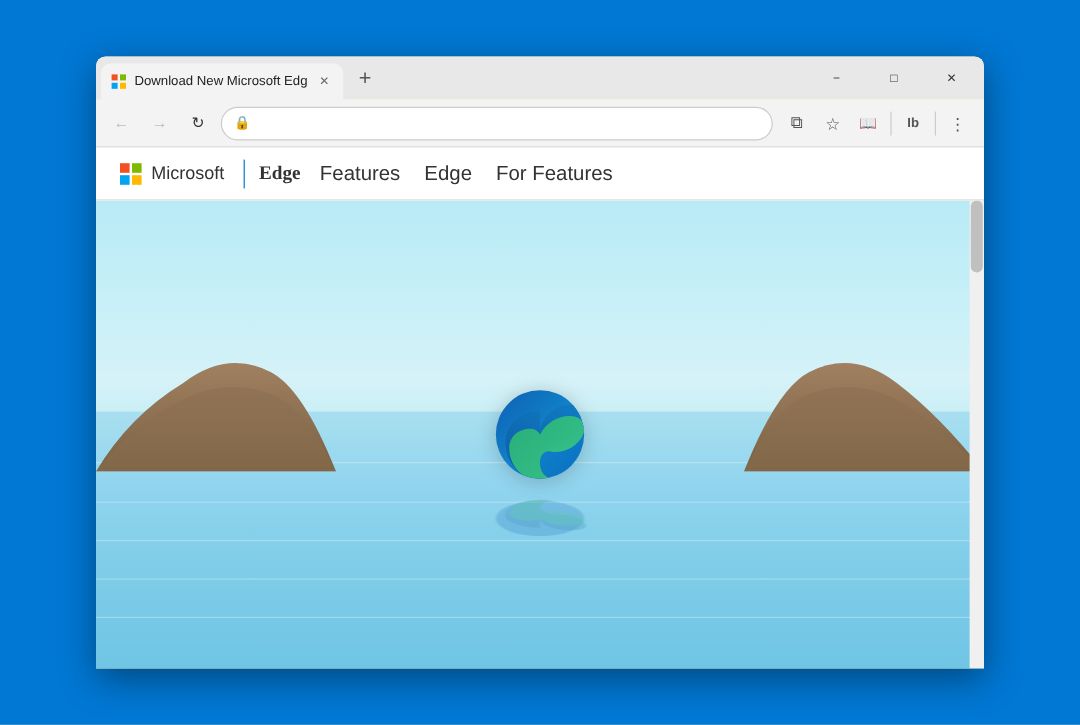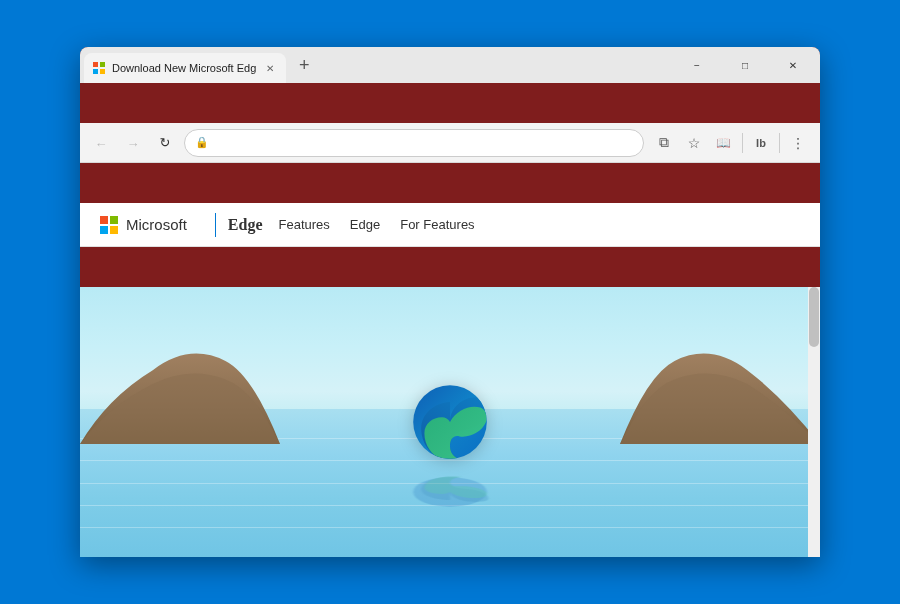--- a/index.html
+++ b/index.html
@@ -8,27 +8,26 @@
       display: flex;
       align-items: center;
       justify-content: center;
       width: 900px;
       height: 604px;
       font-family: 'Segoe UI', Arial, sans-serif;
     }
     .browser-window {
       width: 740px;
       height: 510px;
-      background: #7f1d1d;
+      background: #fef9c3;
       border-radius: 8px 8px 0 0;
       box-shadow: 0 8px 30px rgba(0,0,0,0.4);
       display: flex;
       flex-direction: column;
       overflow: hidden;
-      gap: 40px;
     }
     
     .title-bar {
       background: #e8e8e8;
       height: 36px;
       display: flex;
       align-items: stretch;
       flex-shrink: 0;
     }
     .tab-area {
@@ -192,21 +191,21 @@
       align-items: center;
       padding: 0 20px;
       border-bottom: 1px solid #e0e0e0;
       flex-shrink: 0;
       gap: 0;
     }
     .ms-logo {
       display: flex;
       align-items: center;
       gap: 8px;
-      margin-right: 16px;
+      margin-right: 4px;
     }
     .ms-logo-squares {
       display: grid;
       grid-template-columns: 1fr 1fr;
       gap: 2px;
       width: 18px;
       height: 18px;
     }
     .ms-logo-sq { width: 8px; height: 8px; }
     .ms-logo-sq.red { background: #f25022; }
@@ -225,21 +224,21 @@
       margin: 0 12px;
     }
     .edge-brand {
       font-size: 16px;
       font-weight: 700;
       color: #333;
       margin-right: 16px;
       font-family: Liberation Serif, serif;
     }
     .nav-link {
-      font-size: 13px;
+      font-size: 17px;
       color: #333;
       margin-right: 20px;
       cursor: pointer;
       text-decoration: none;
     }
     .nav-right {
       margin-left: auto;
       display: flex;
       align-items: center;
       gap: 12px;

